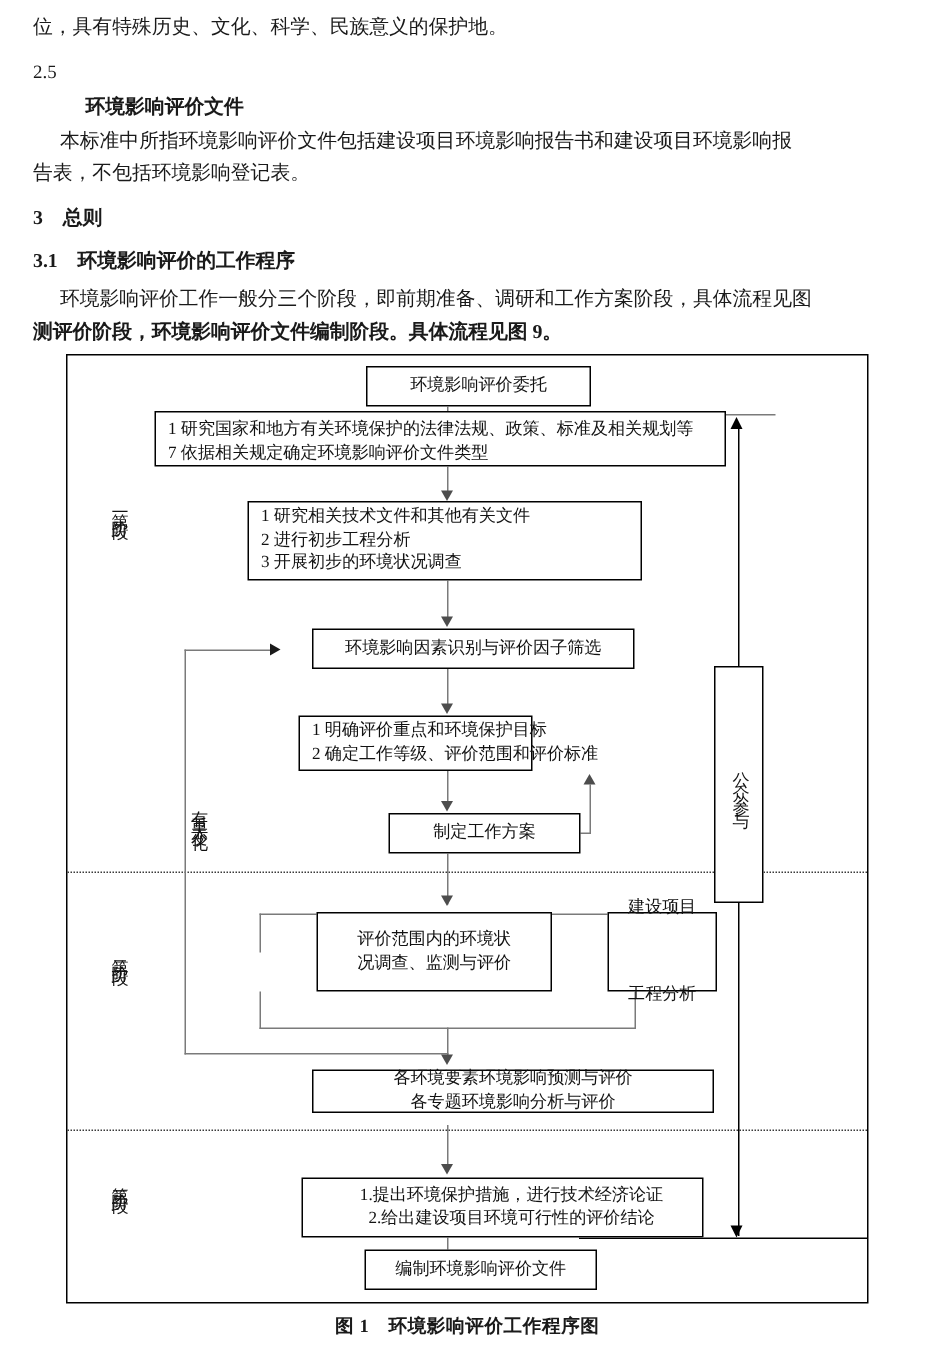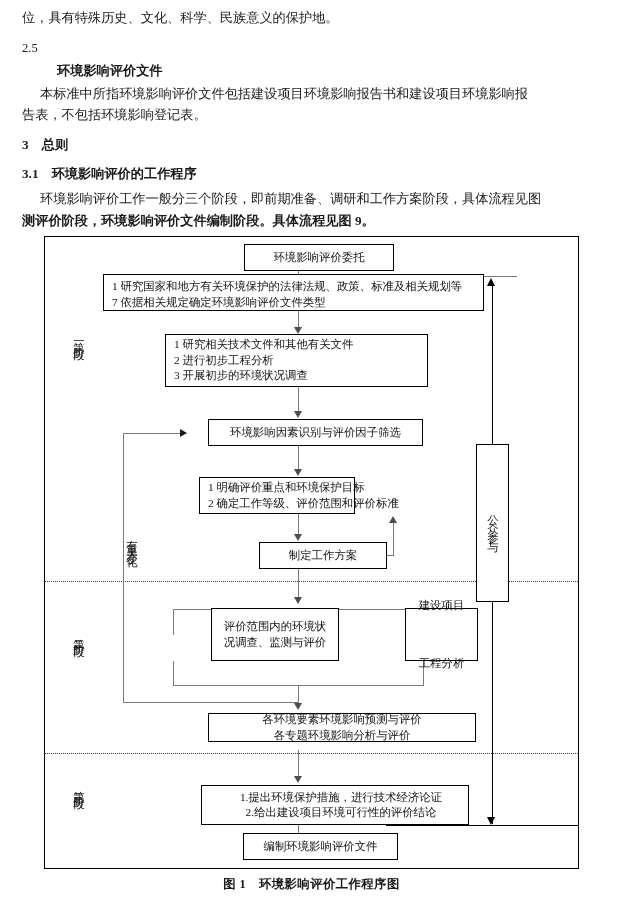--- a/index.html
+++ b/index.html
@@ -177,21 +177,21 @@
     <div class="v" style="left:348px;top:286px;height:33px;"></div>
     <div class="au" style="left:344px;top:279px;"></div>
 
     <div class="v" style="left:253px;top:332px;height:34px;"></div>
     <div class="ad" style="left:249px;top:360px;"></div>
 
     <div class="h" style="left:128px;top:372px;width:251px;"></div>
     <div class="v" style="left:128px;top:372px;height:26px;"></div>
     <div class="v" style="left:378px;top:372px;height:26px;"></div>
 
-    <div class="nb ctr" style="left:146px;top:371px;width:128px;height:53px;">
+    <div class="nb ctr" style="left:146px;top:371px;width:157px;height:53px;">
       <span class="ln">评价范围内的环境状</span>
       <span class="ln">况调查、监测与评价</span>
     </div>
 
     <div class="nb ctr" style="left:340px;top:371px;width:73px;height:53px;gap:43px;">
       <span class="ln">建设项目</span>
       <span class="ln">工程分析</span>
     </div>
 
     <div class="v" style="left:128px;top:424px;height:25px;"></div>

